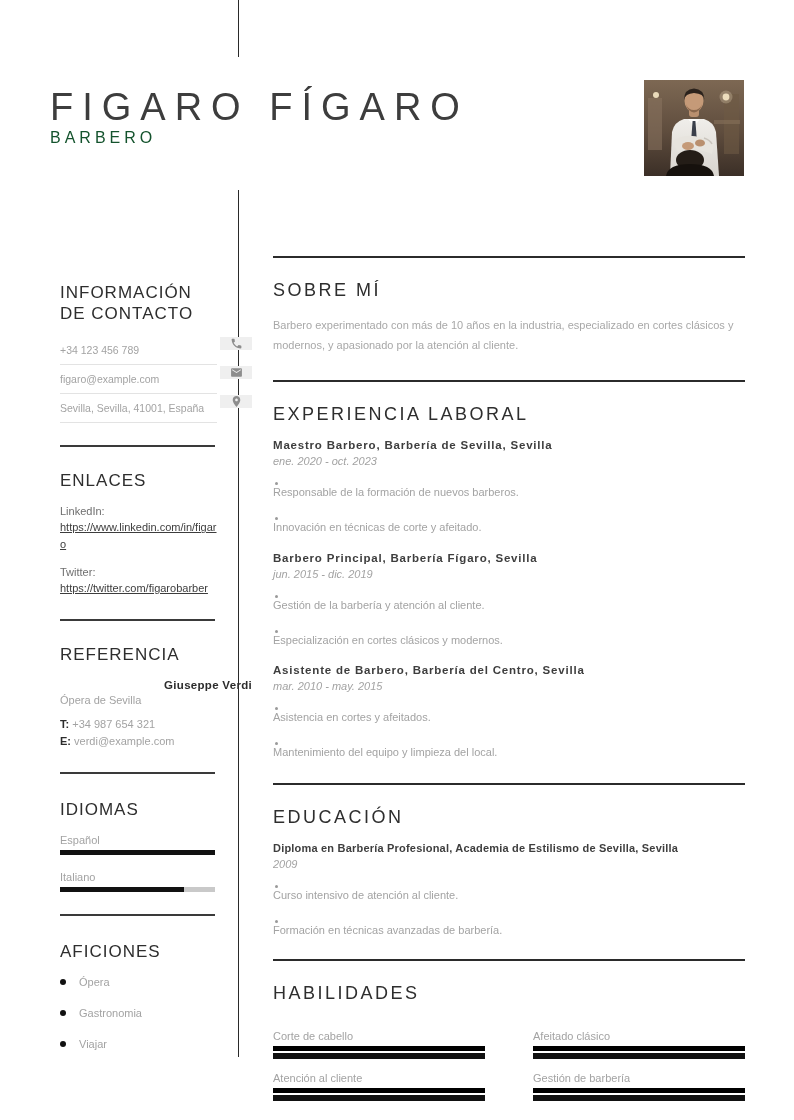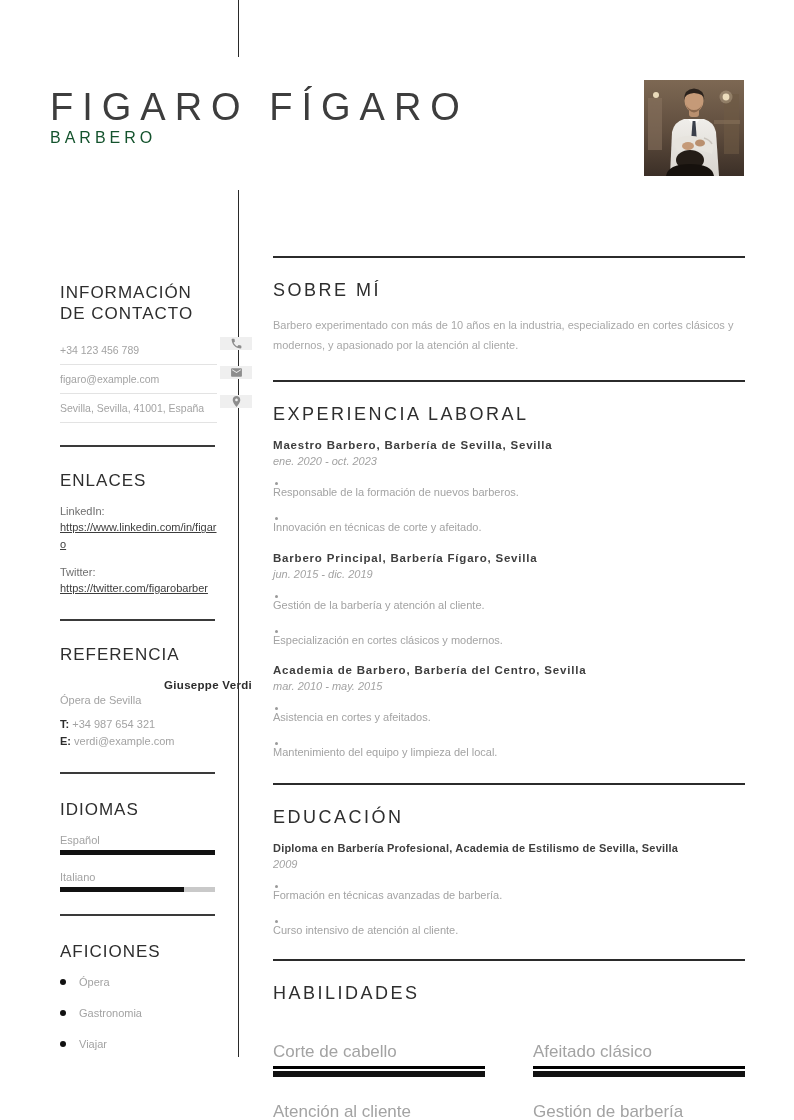--- a/index.html
+++ b/index.html
@@ -59,21 +59,21 @@
   .job { margin-bottom:16px; }
   .job-title { font-size:11.5px; font-weight:700; letter-spacing:0.8px; color:#3e3e3e; margin-bottom:4px; white-space:nowrap; }
   .edu-title { font-size:11px; letter-spacing:0.2px; }
   .job-dates { font-size:11px; color:#a3a3a3; margin-bottom:9px;font-style:italic; }
   .bullet-row { display:flex; margin-bottom:10px;flex-direction:column; }
   .bullet-dot { width:3px; height:3px; border-radius:50%; background:#9a9a9a; margin:6px 10px 0 2px; flex:0 0 auto; }
   .bullet-text { font-size:11px; color:#a3a3a3; line-height:1.45; }
 
   .skills-grid { display:grid; grid-template-columns:1fr 1fr; column-gap:48px; row-gap:13px; margin-top:26px; }
   .skill-item { }
-  .skill-label { font-size:17px; color:#a3a3a3; padding-bottom:4px; border-bottom:3px solid #000000; margin-bottom:2px;margin-top:12px; }
+  .skill-label { font-size:11px; color:#a3a3a3; padding-bottom:4px; border-bottom:5px solid #000000; margin-bottom:2px; }
   .skill-bar { height:6px; background:#c9c9c9; }
   .skill-fill { height:100%; background:#111; }
 </style>
 </head>
 <body>
 
 <div class="page">
 
   <div class="vline-top"></div>
   <div class="vline-main"></div>
@@ -238,45 +238,45 @@
           <span class="bullet-dot"></span>
           <span class="bullet-text">Gestión de la barbería y atención al cliente.</span>
         </div>
       <div class="bullet-row">
           <span class="bullet-dot"></span>
           <span class="bullet-text">Especialización en cortes clásicos y modernos.</span>
         </div>
     </div>
 
     <div class="job">
-      <div class="job-title">Academia de Barbero, Barbería del Centro, Sevilla</div>
+      <div class="job-title">Asistente de Barbero, Barbería del Centro, Sevilla</div>
       <div class="job-dates">mar. 2010 - may. 2015</div>
       <div class="bullet-row">
           <span class="bullet-dot"></span>
           <span class="bullet-text">Asistencia en cortes y afeitados.</span>
         </div>
       <div class="bullet-row">
           <span class="bullet-dot"></span>
           <span class="bullet-text">Mantenimiento del equipo y limpieza del local.</span>
         </div>
     </div>
 
     <hr class="main-rule" style="margin-top:22px;">
     <div class="main-heading">EDUCACIÓN</div>
 
     <div class="job">
       <div class="job-title edu-title">Diploma en Barbería Profesional, Academia de Estilismo de Sevilla, Sevilla</div>
       <div class="job-dates">2009</div>
       <div class="bullet-row">
           <span class="bullet-dot"></span>
+          <span class="bullet-text">Curso intensivo de atención al cliente.</span>
+        </div>
+      <div class="bullet-row">
+          <span class="bullet-dot"></span>
           <span class="bullet-text">Formación en técnicas avanzadas de barbería.</span>
-        </div>
-      <div class="bullet-row">
-          <span class="bullet-dot"></span>
-          <span class="bullet-text">Curso intensivo de atención al cliente.</span>
         </div>
     </div>
 
     <hr class="main-rule" style="margin-top:20px;">
     <div class="main-heading">HABILIDADES</div>
 
     <div class="skills-grid">
       <div class="skill-item">
         <div class="skill-label">Corte de cabello</div>
         <div class="skill-bar">

